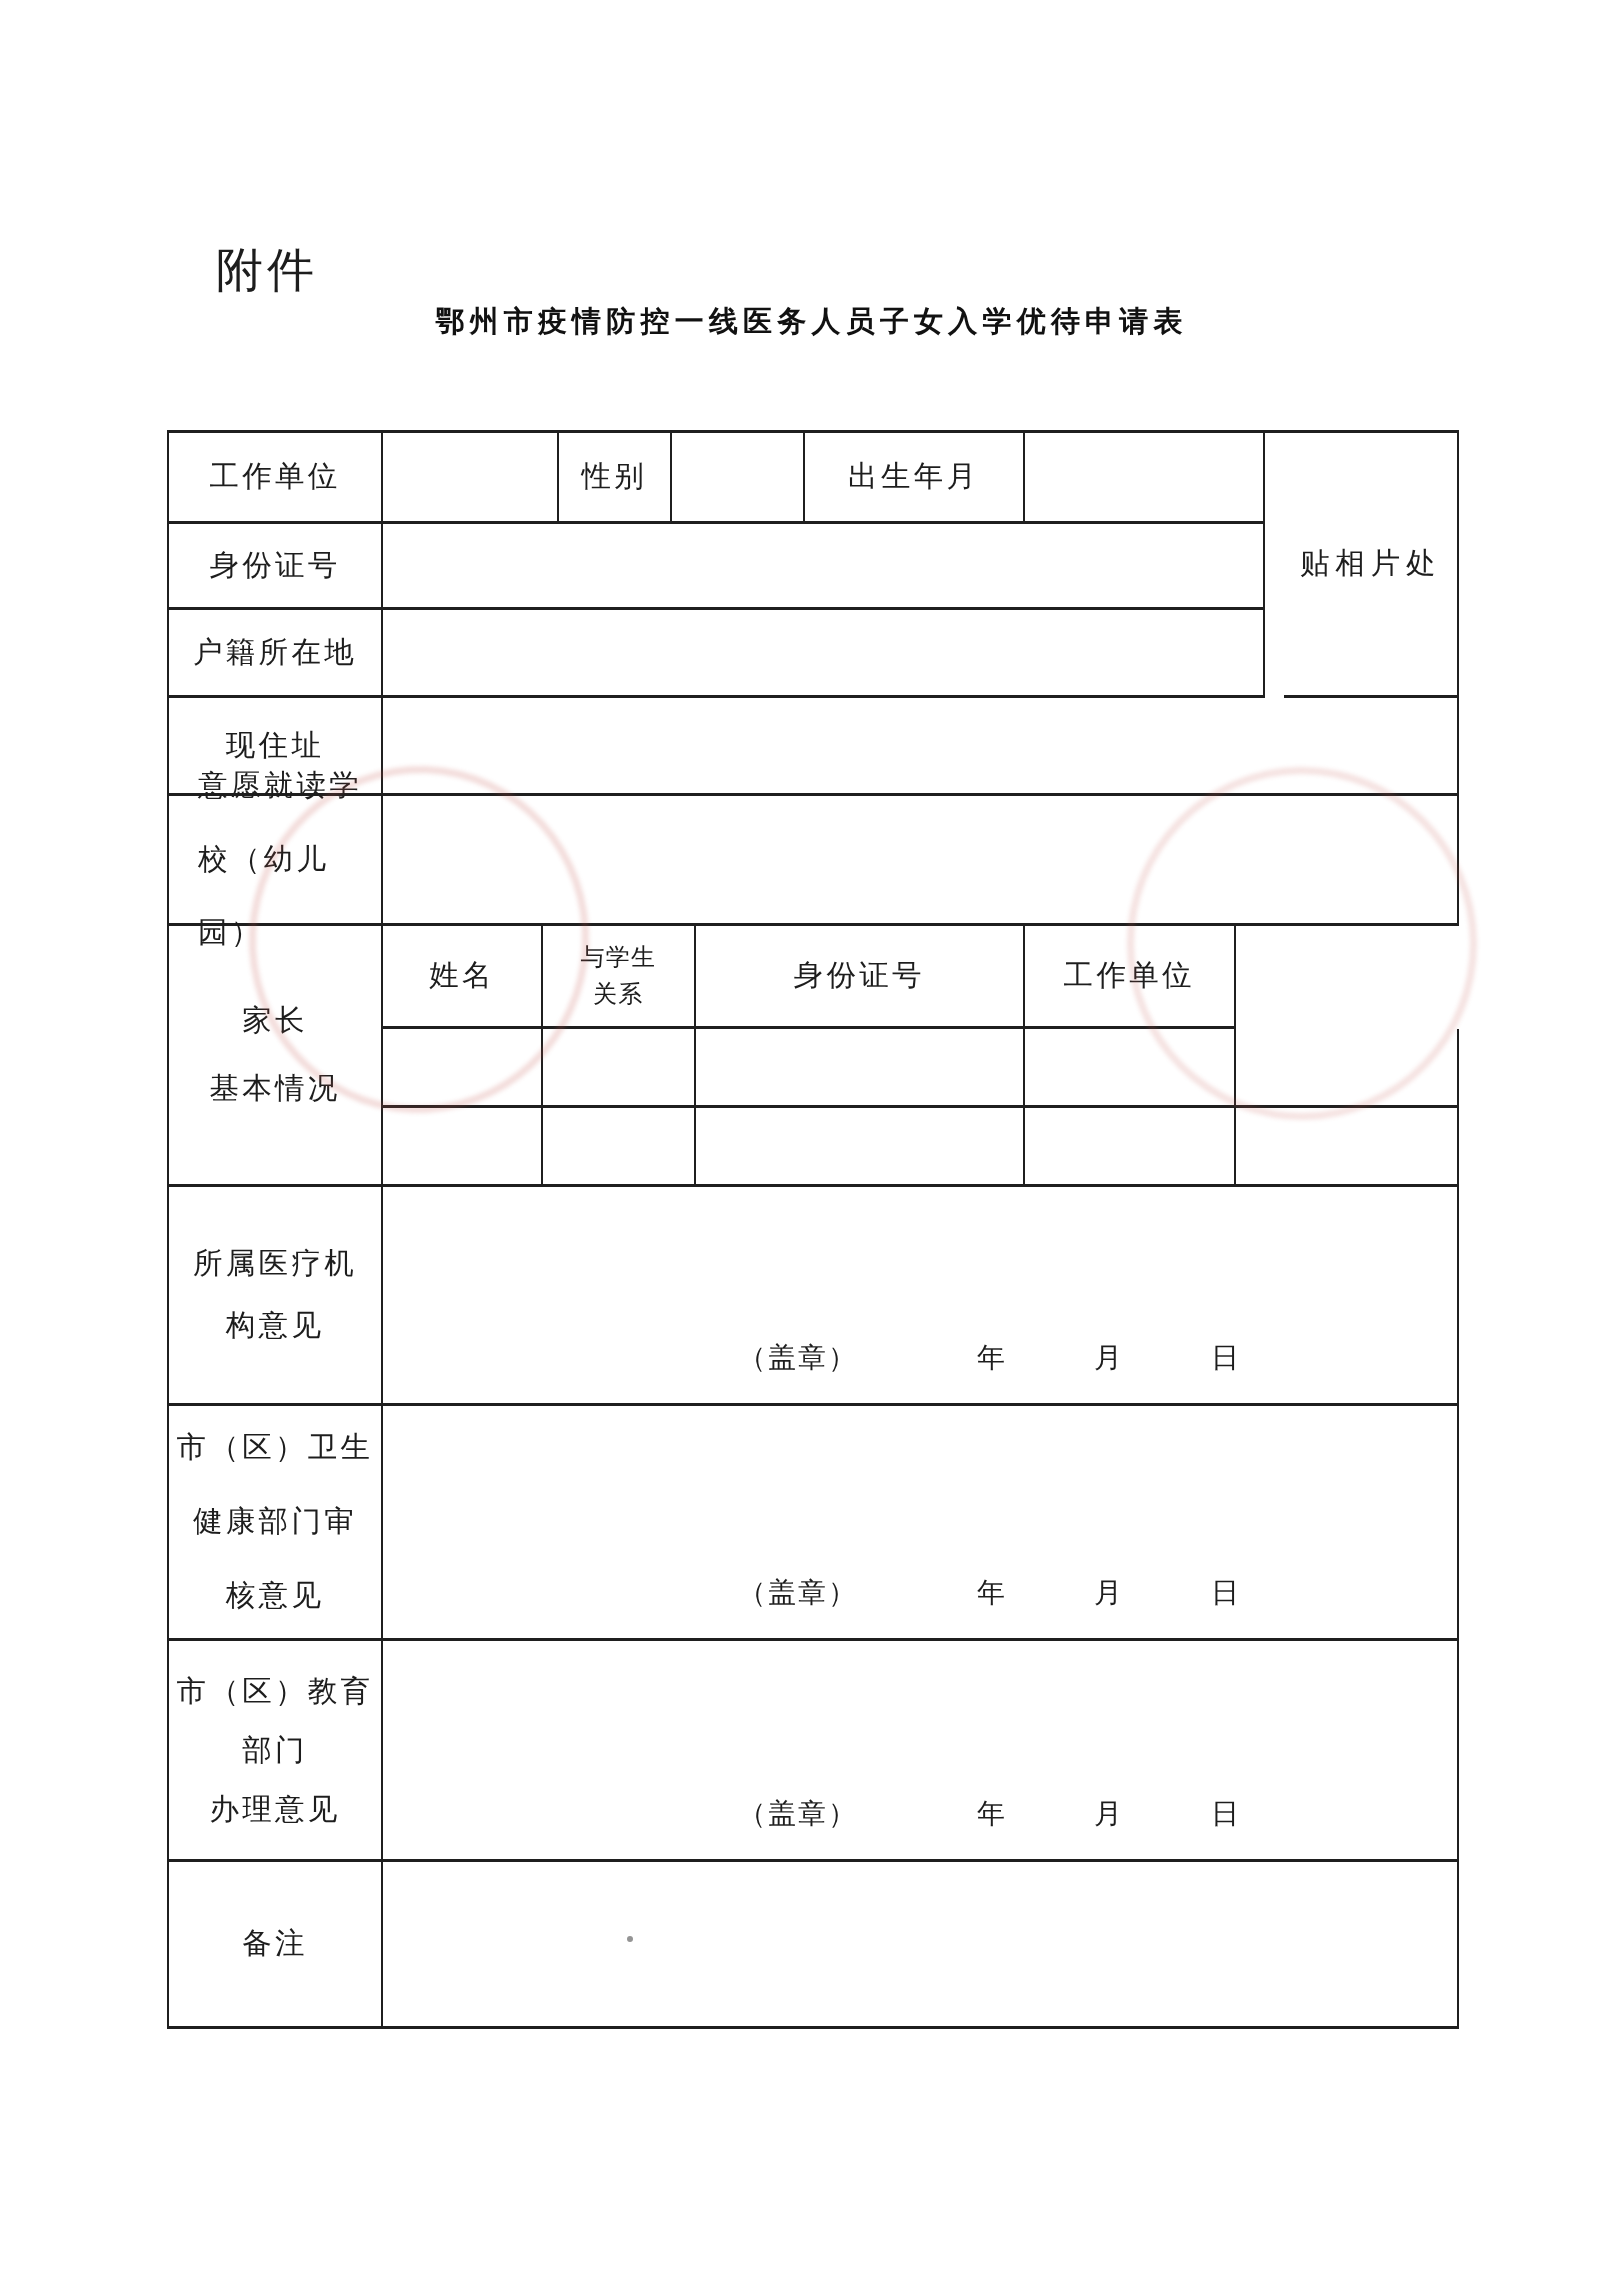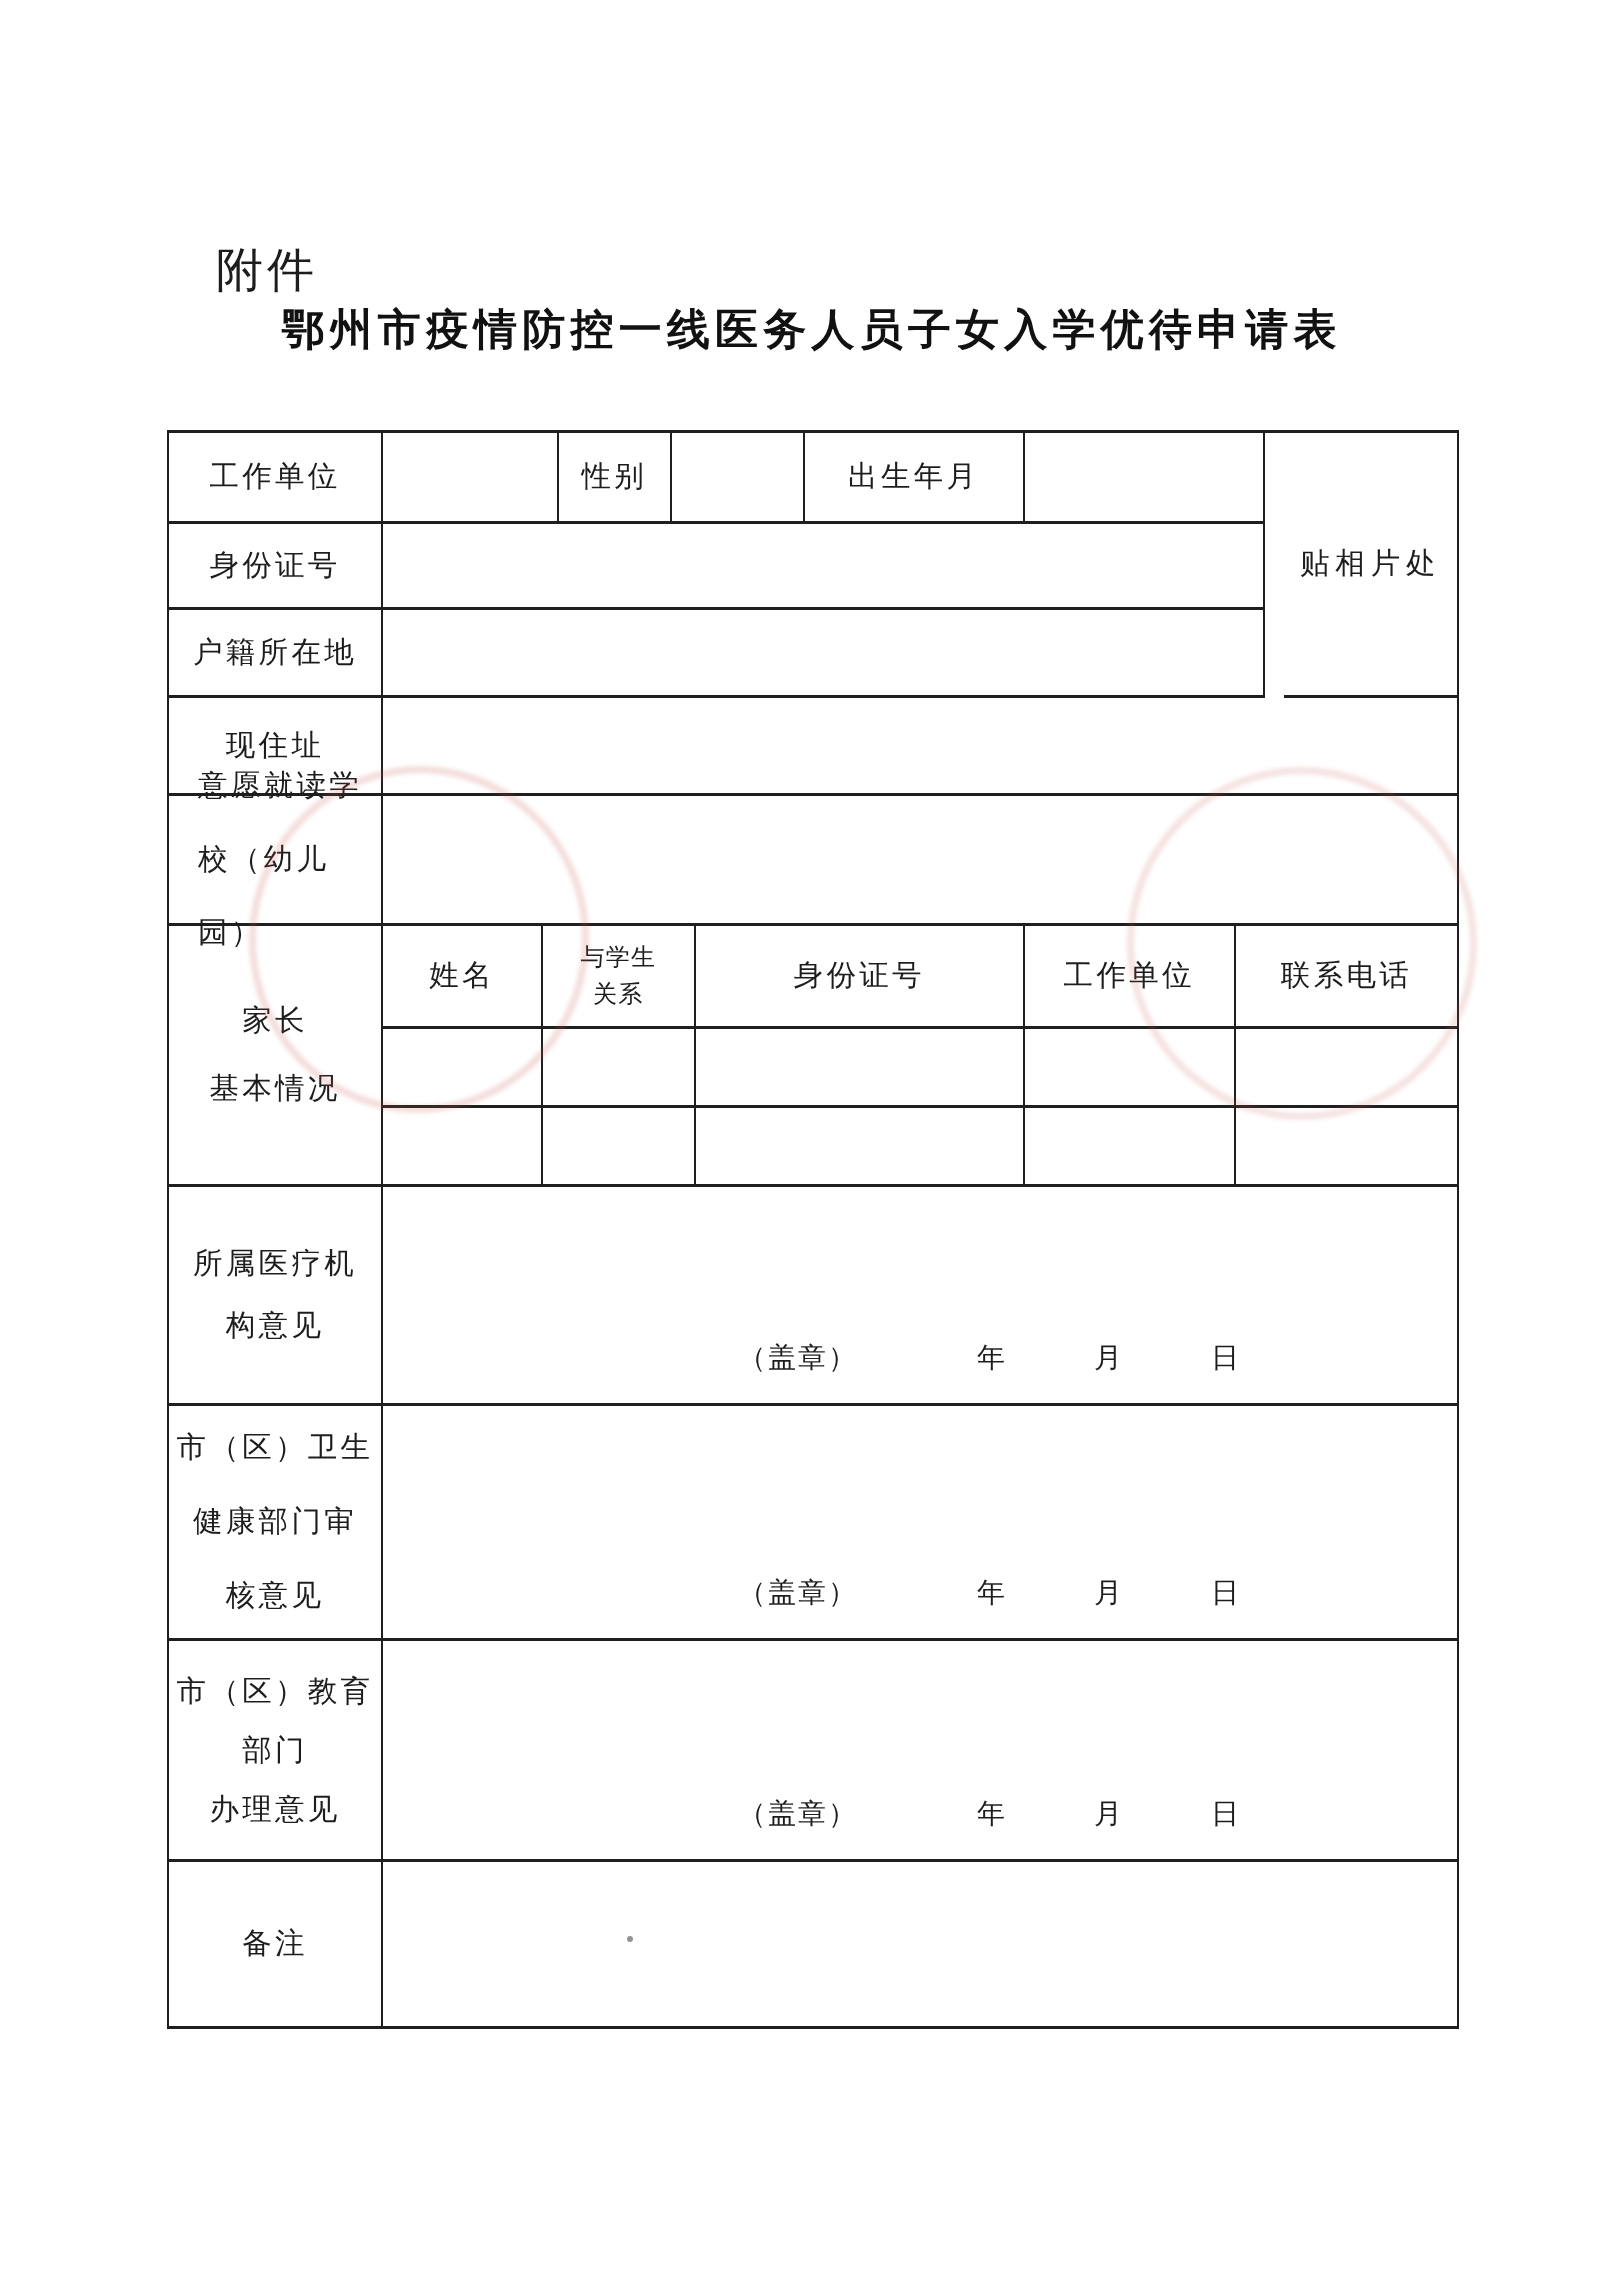--- a/index.html
+++ b/index.html
@@ -17,21 +17,21 @@
     color:var(--ink);
   }
   .attachment{
     position:absolute;left:216px;top:247px;
     font-size:47px;line-height:1;letter-spacing:3.9px;
   }
   .doc-title{
     position:absolute;left:167px;top:306px;width:1289px;
     text-align:center;
     font-family:"Liberation Sans", sans-serif;
-    font-weight:700;font-size:43px;line-height:1.1;letter-spacing:5.2px;
+    font-weight:700;font-size:29px;line-height:1.1;letter-spacing:5.2px;
     color:#111;
   }
   .form-table{
     position:absolute;left:167px;top:430px;
     display:grid;
     grid-template-columns:214px 160px 15.7px 113px 24px 109px 220px 211px 29.5px 194px;
     grid-template-rows:91px 86px 88px 98px 130px 103px 79px 79px 219px 235px 221px 167px;
     border-top:3.3px solid var(--table-line);
     border-left:2.6px solid var(--table-line);
   }
@@ -101,21 +101,20 @@
 校（幼儿园）</div>
   <div class="cell" style="grid-area:5/2/6/11"></div>
 
   <div class="cell parent-lbl" style="grid-area:6/1/9/2">家长
 基本情况</div>
   <div class="cell" style="grid-area:6/2/7/3">姓名</div>
   <div class="cell rel-hdr" style="grid-area:6/3/7/6">与学生
 关系</div>
   <div class="cell" style="grid-area:6/6/7/8">身份证号</div>
   <div class="cell" style="grid-area:6/8/7/9">工作单位</div>
-  <div class="cell" style="grid-area:6/9/7/11">联系电话</div>
 
   <div class="cell" style="grid-area:7/2/8/3"></div>
   <div class="cell" style="grid-area:7/3/8/6"></div>
   <div class="cell" style="grid-area:7/6/8/8"></div>
   <div class="cell" style="grid-area:7/8/8/9"></div>
   <div class="cell" style="grid-area:7/9/8/11"></div>
 
   <div class="cell" style="grid-area:8/2/9/3"></div>
   <div class="cell" style="grid-area:8/3/9/6"></div>
   <div class="cell" style="grid-area:8/6/9/8"></div>

